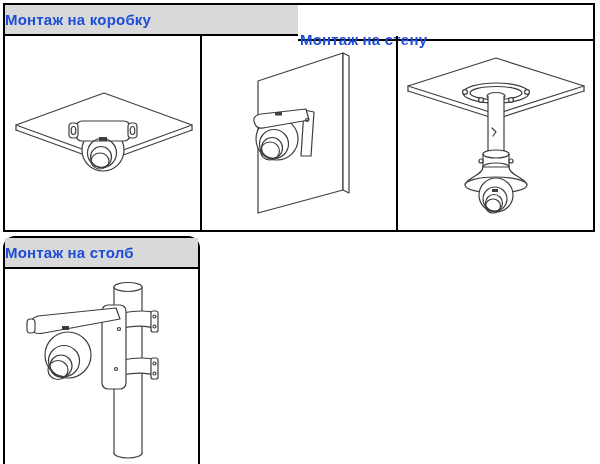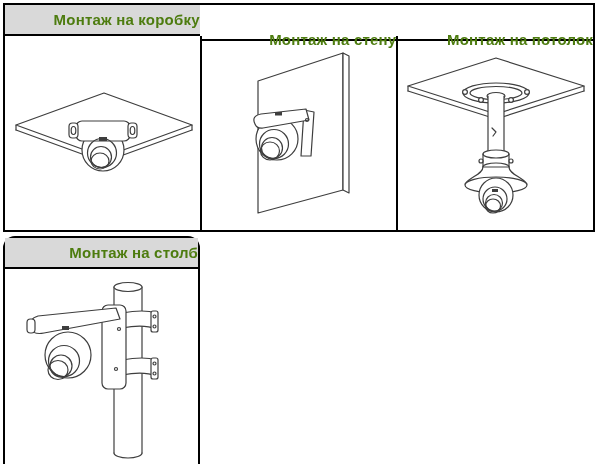--- a/index.html
+++ b/index.html
@@ -16,22 +16,22 @@
     box-sizing: border-box;
     background: #fff;
   }
   #table-main { left: 3px; top: 3px; width: 592px; height: 229px; }
   #table-pole { left: 3px; top: 236px; width: 197px; height: 250px; border-radius: 12px; }
   .hdr-row { display: flex; height: 31px; box-sizing: border-box; }
   .th {
     flex: 1;
     background: #d9d9d9;
     border-bottom: 2px solid #000;
-    display: flex; align-items: center; justify-content: flex-end;
-    font-weight: bold; font-size: 15px; color: #4d7c0f;
+    display: flex; align-items: center; justify-content: flex-start;
+    font-weight: bold; font-size: 15px; color: #1d4ed8;
     letter-spacing: 0.2px;
     box-sizing: border-box;
   }
   .th + .th { border-left: 2px solid #000; margin-top: 34px; }
   .body-row { display: flex; }
   #table-main .body-row { height: 194px; }
   #table-pole .body-row { height: 191px; }
   .td {
     flex: 1;
     display: flex; align-items: center; justify-content: center;
@@ -47,23 +47,20 @@
 </head>
 <body>
 
 <div id="table-main" class="mount-table">
   <div class="hdr-row">
     <div class="th">
       <span>Монтаж на коробку</span>
     </div>
     <div class="th">
       <span>Монтаж на стену</span>
-    </div>
-    <div class="th">
-      <span>Монтаж на потолок</span>
     </div>
   </div>
   <div class="body-row">
 
     <div class="td">
       <svg width="192" height="190" viewBox="0 0 192 190">
 
         <polygon class="wf" points="98,55 186,87 98,119 10,87"></polygon>
         <line class="ln" x1="10" y1="87" x2="10" y2="92"></line>
         <line class="ln" x1="186" y1="87" x2="186" y2="92"></line>

